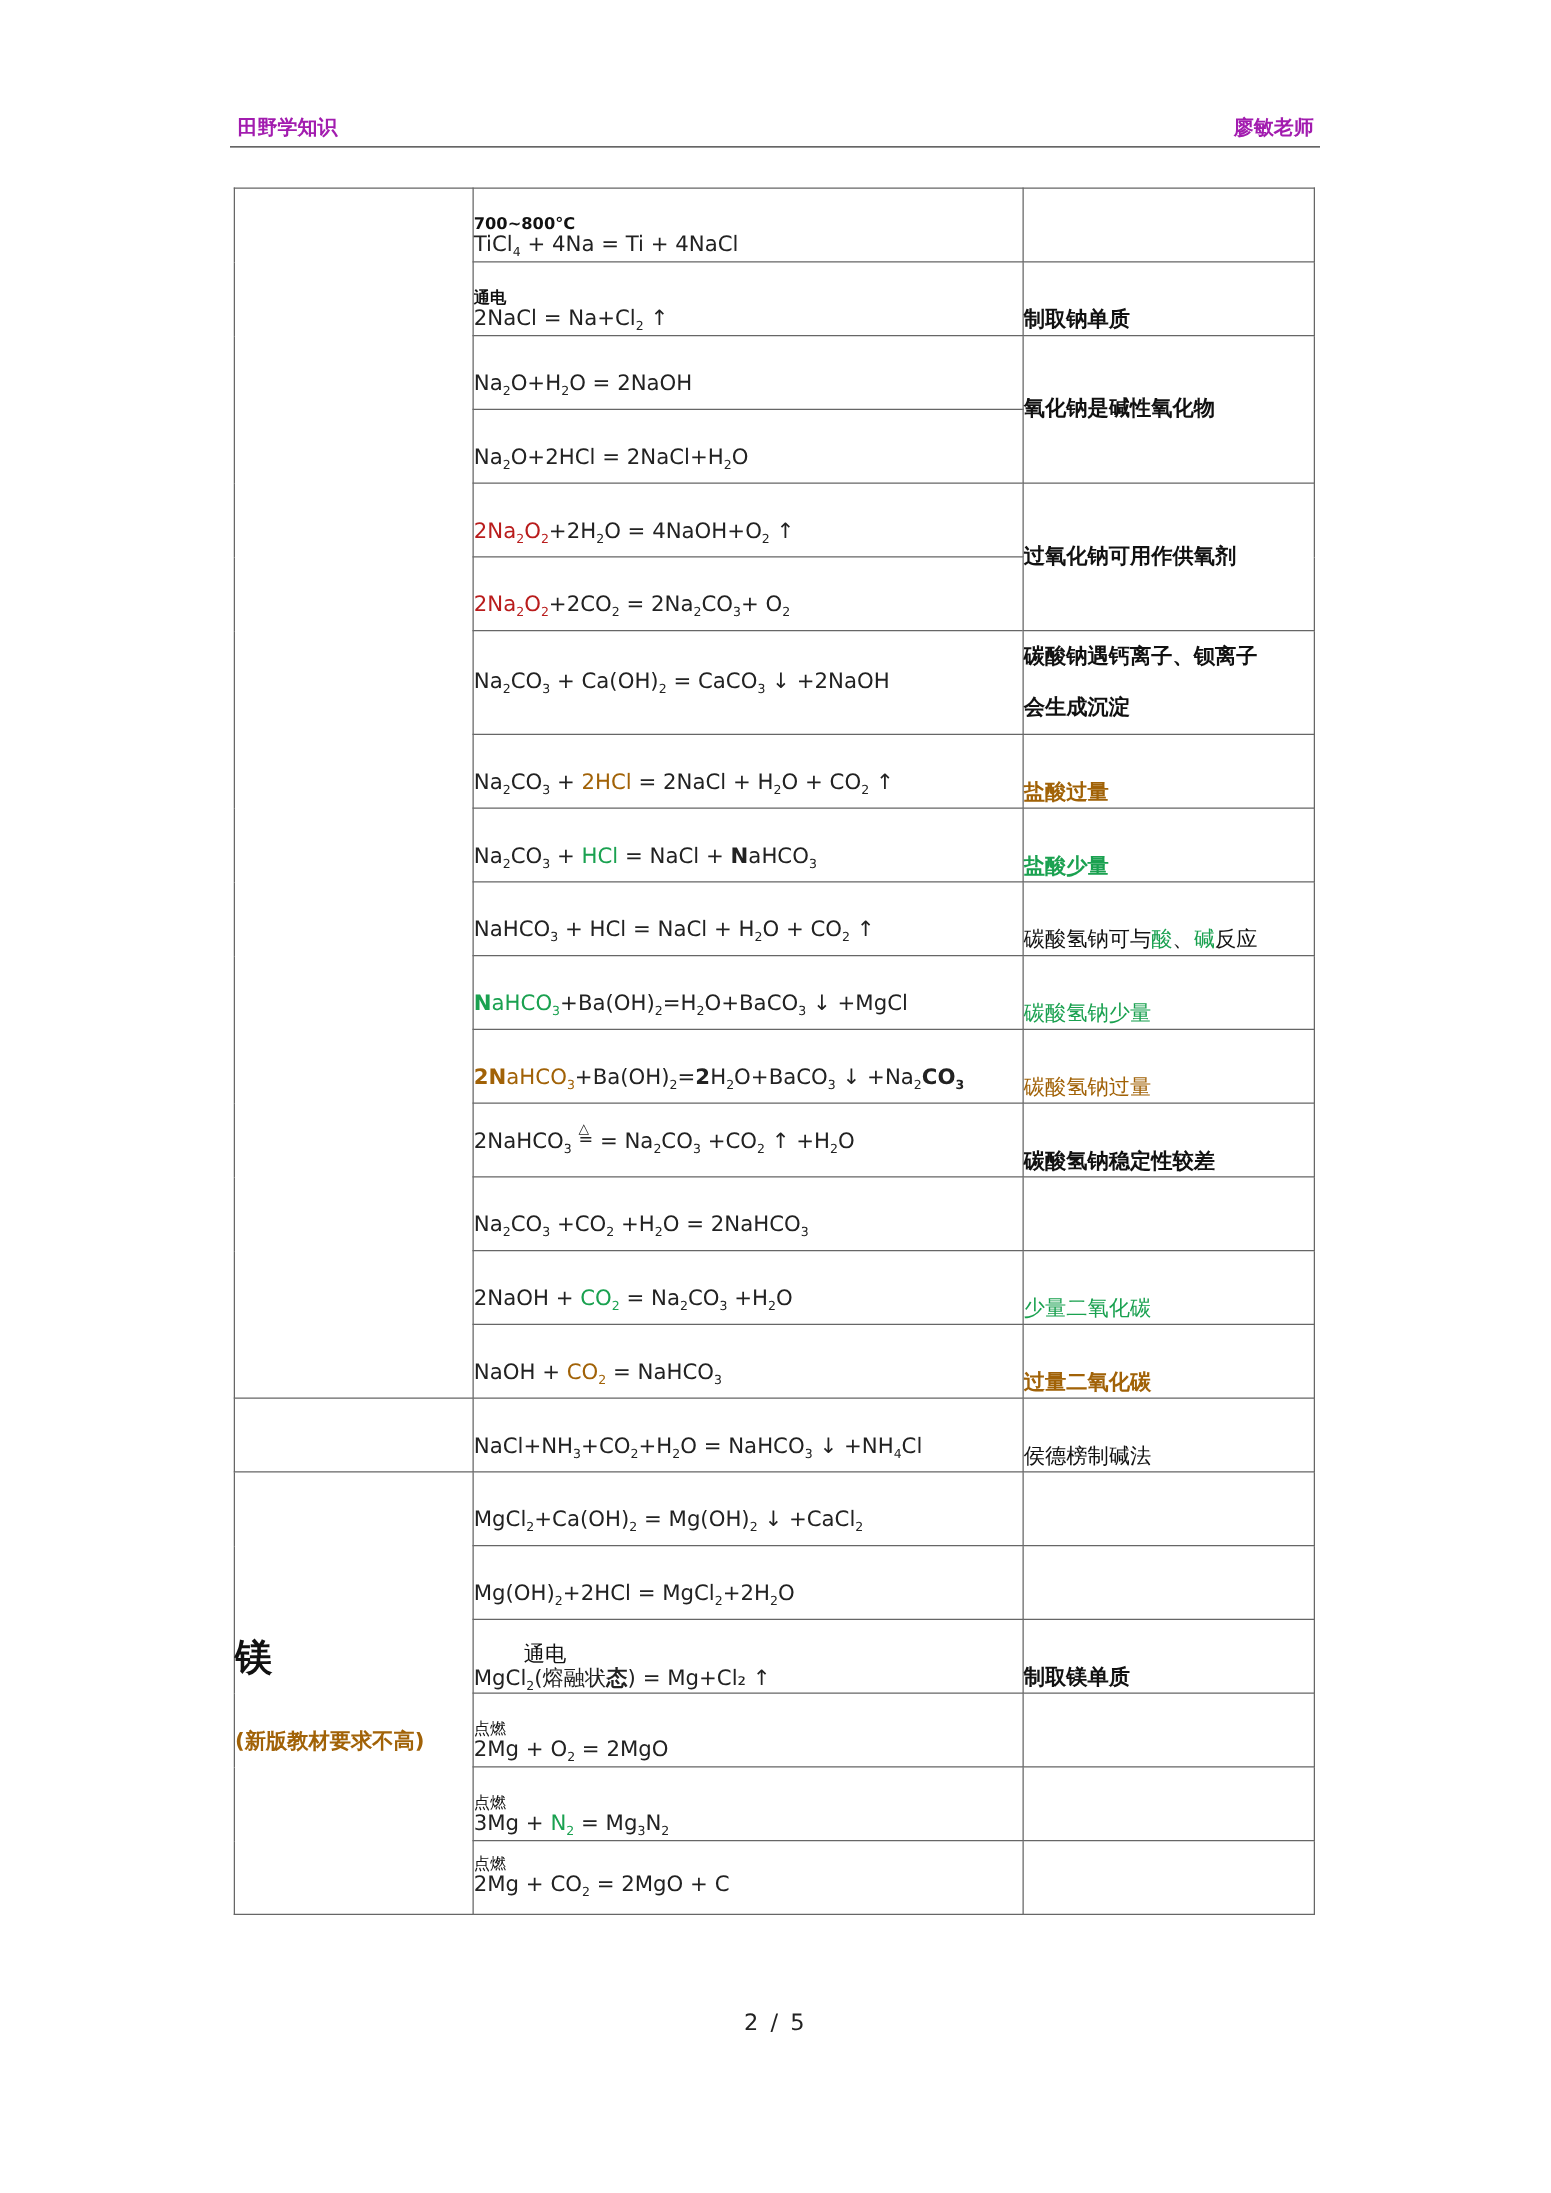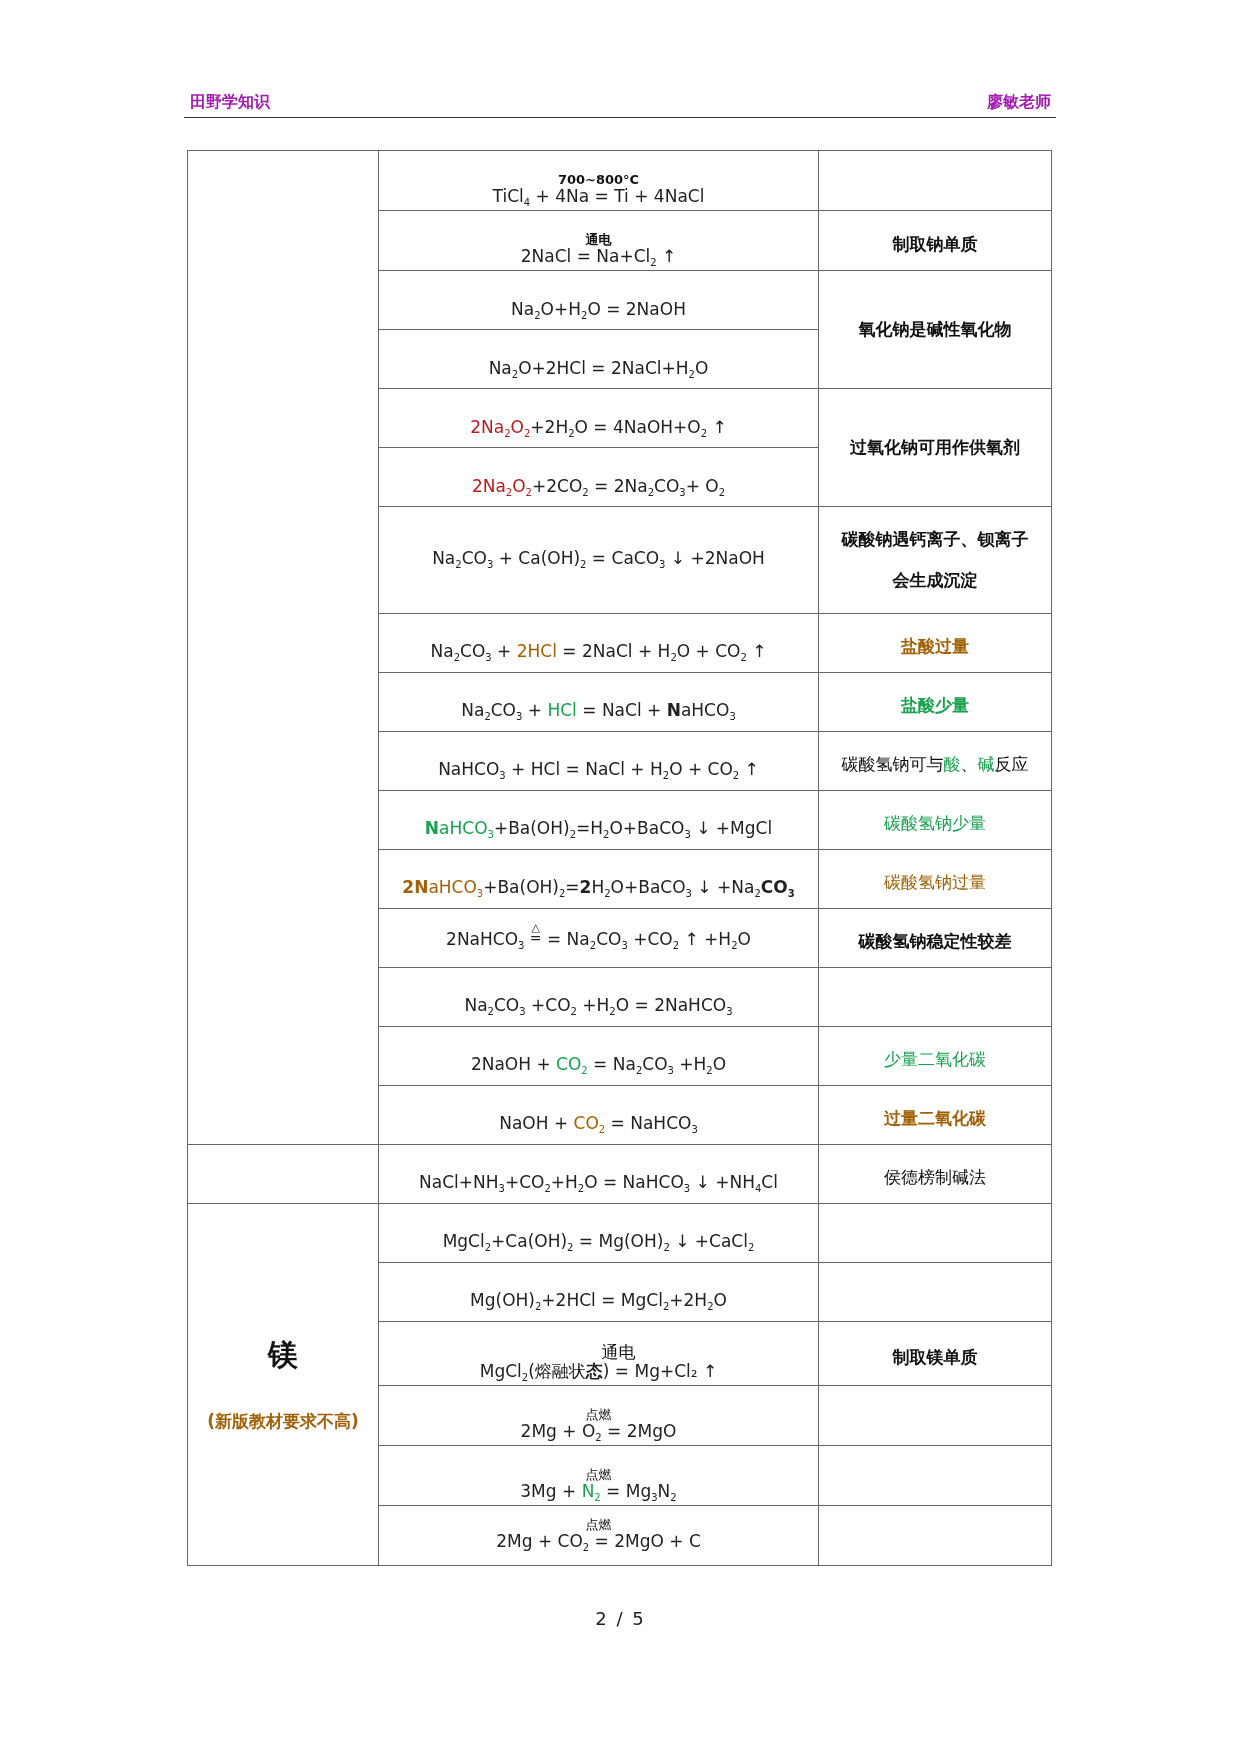--- a/index.html
+++ b/index.html
@@ -5,30 +5,30 @@
   html, body { margin:0; padding:0; background:#ffffff; }
   body { width:1241px; height:1754px; position:relative; overflow:hidden;
          font-family:"DejaVu Sans","Liberation Sans",sans-serif; color:#111; }
   .hdr { position:absolute; top:92px; font-family:"DejaVu Serif","Liberation Serif",serif;
          font-weight:bold; font-size:16px; color:#a21caf; }
   .hdr-left { left:190px; }
   .hdr-right { right:190px; }
   .hdr-rule { position:absolute; left:184px; top:117px; width:872px; height:0; border-top:1.5px solid #333; }
 
   table.chem { position:absolute; left:187px; top:150px; width:864px; border-collapse:collapse; table-layout:fixed; }
-  table.chem td { border:1.5px solid #666; padding:12px; text-align:center; vertical-align:middle; }
+  table.chem td { border:1.5px solid #666; padding:0; text-align:left; vertical-align:middle; }
   col.c1 { width:191px; } col.c2 { width:440px; } col.c3 { width:233px; }
   tr { height:59px; }
   tr.tall { height:83px; }
 
   .eq { font-size:17px; line-height:1.1; color:#222; position:relative; top:10px; white-space:nowrap; }
   .eq sub { font-size:10px; vertical-align:-4px; }
   .cond { display:block; font-size:13px; line-height:1; margin-bottom:1px; color:#111; }
   .cond.bold { font-weight:bold; }
-  .note { font-size:17px; font-weight:bold; color:#111; position:relative; top:4px; line-height:1.6; }
+  .note { font-size:17px; font-weight:bold; color:#111; position:relative; top:18px; line-height:1.6; }
   .note.mid { top:0; }
   .note.light { font-weight:normal; }
   .red { color:#a16207; }
   .green { color:#1aa150; }
   .gold { color:#b91c1c; }
   .b { font-weight:bold; }
   .cat-big { font-size:30px; font-weight:bold; color:#111; display:block; margin-bottom:34px; }
   .cat-sub { font-size:17px; font-weight:bold; color:#a16207; display:block; }
   .footer { position:absolute; top:1608px; left:0; width:1241px; text-align:center; font-size:18px; color:#222; letter-spacing:2px; }
 </style>

